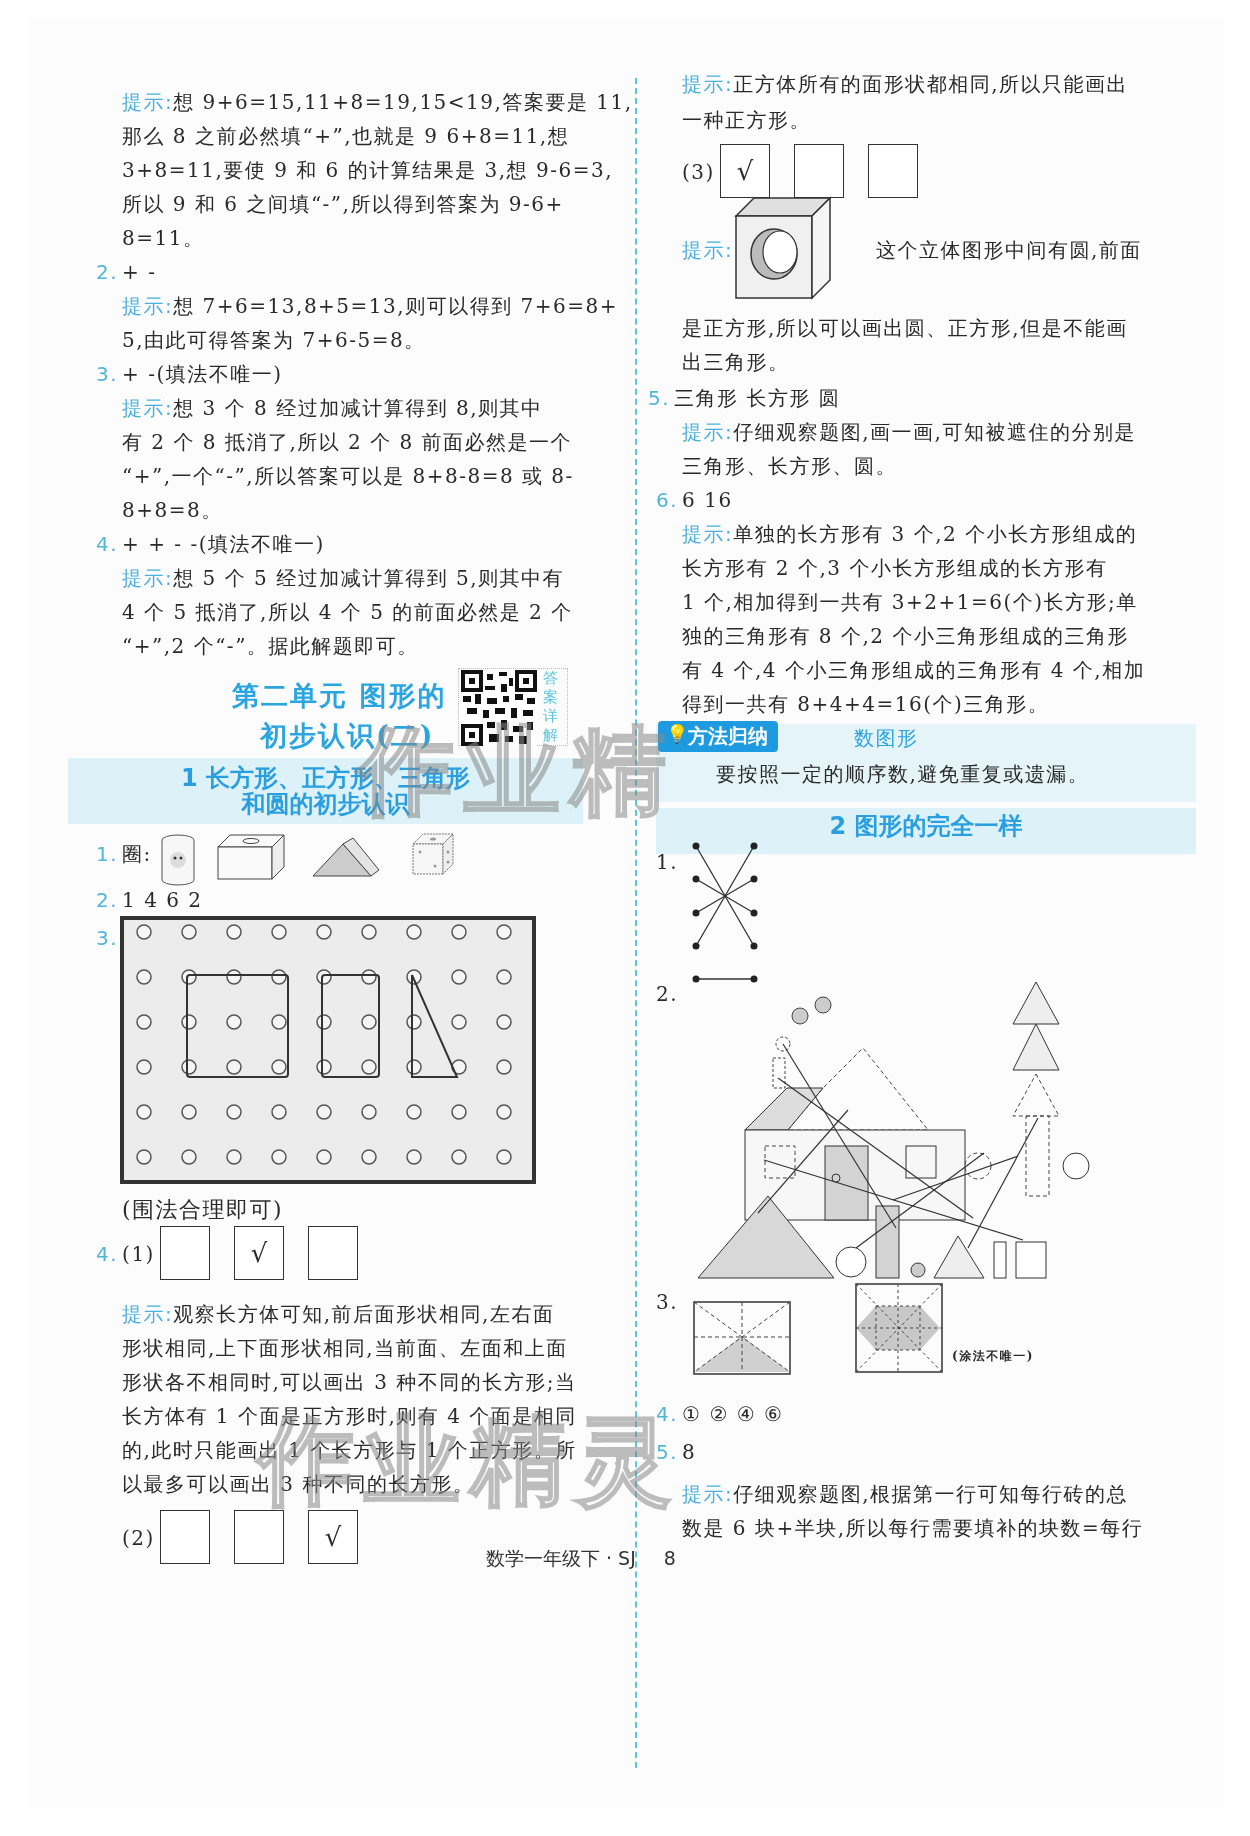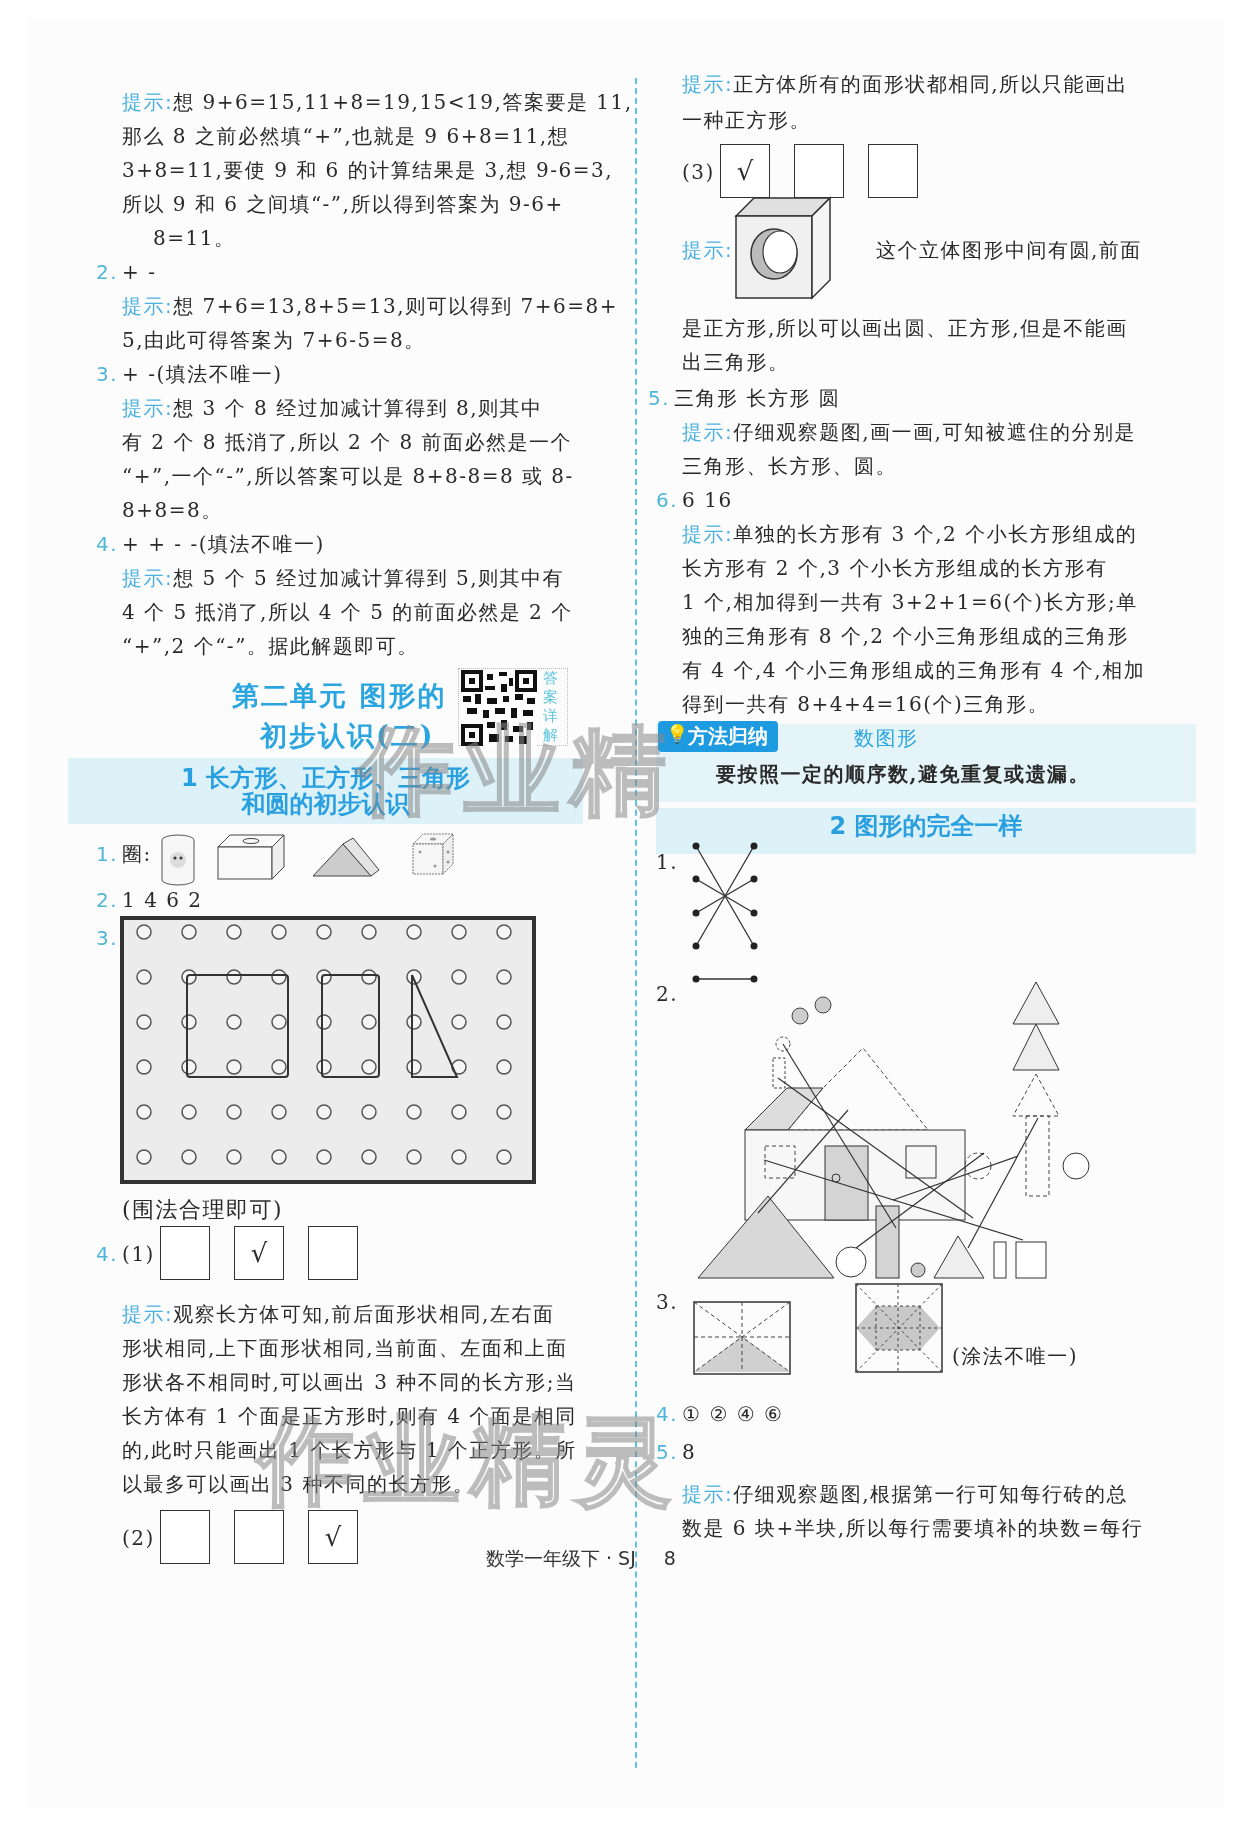--- a/index.html
+++ b/index.html
@@ -29,21 +29,21 @@
 
 <div class="page">
 
   <div class="divider"></div>
 
   <div class="col col-left">
     <div class="line" style="top:70px;left:54px;"><span class="hint">提示:</span><span>想 9+6=15,11+8=19,15&lt;19,答案要是 11,</span></div>
     <div class="line" style="top:104px;left:54px;">那么 8 之前必然填“+”,也就是 9   6+8=11,想</div>
     <div class="line" style="top:138px;left:54px;">3+8=11,要使 9 和 6 的计算结果是 3,想 9-6=3,</div>
     <div class="line" style="top:172px;left:54px;">所以 9 和 6 之间填“-”,所以得到答案为 9-6+</div>
-    <div class="line" style="top:206px;left:54px;margin-left:31px;">8=11。</div>
+    <div class="line" style="top:206px;left:54px;">8=11。</div>
 
     <div class="line" style="top:240px;left:28px;"><span class="num">2.</span><span>+   -</span></div>
     <div class="line" style="top:274px;left:54px;"><span class="hint">提示:</span><span>想 7+6=13,8+5=13,则可以得到 7+6=8+</span></div>
     <div class="line" style="top:308px;left:54px;">5,由此可得答案为 7+6-5=8。</div>
 
     <div class="line" style="top:342px;left:28px;"><span class="num">3.</span><span>+   -(填法不唯一)</span></div>
     <div class="line" style="top:376px;left:54px;"><span class="hint">提示:</span><span>想 3 个 8 经过加减计算得到 8,则其中</span></div>
     <div class="line" style="top:410px;left:54px;">有 2 个 8 抵消了,所以 2 个 8 前面必然是一个</div>
     <div class="line" style="top:444px;left:54px;">“+”,一个“-”,所以答案可以是 8+8-8=8 或 8-</div>
     <div class="line" style="top:478px;left:54px;">8+8=8。</div>
@@ -252,21 +252,21 @@
     <div class="line" style="top:604px;left:34px;">独的三角形有 8 个,2 个小三角形组成的三角形</div>
     <div class="line" style="top:638px;left:34px;">有 4 个,4 个小三角形组成的三角形有 4 个,相加</div>
     <div class="line" style="top:672px;left:34px;">得到一共有 8+4+4=16(个)三角形。</div>
 
     <div class="method-band" style="top:706px;left:8px;width:540px;height:78px;"></div>
     <div class="badge" style="top:703px;left:10px;">
       <span style="position:absolute;left:8px;top:2px;font-size:18px;">💡</span>
       <span>方法归纳</span>
     </div>
     <div class="line" style="top:706px;left:206px;color:#2aa5e0;font-family:Liberation Sans, sans-serif;">数图形</div>
-    <div class="line" style="top:742px;left:68px;font-weight:bold;">要按照一定的顺序数,避免重复或遗漏。</div>
+    <div class="line" style="top:742px;left:68px;">要按照一定的顺序数,避免重复或遗漏。</div>
 
     <div class="section-band" style="top:790px;left:8px;width:540px;height:46px;">
       <div class="section-title" style="top:4px;">2   图形的完全一样</div>
     </div>
 
     <div class="line" style="top:830px;left:8px;">1.</div>
     <svg style="left:40px;top:818px;" width="80" height="140">
       <g stroke="#333" stroke-width="1.3">
         <line x1="8" y1="10" x2="66" y2="110"></line>
         <line x1="66" y1="10" x2="8" y2="110"></line>
@@ -345,21 +345,21 @@
           <line x1="2" y1="2" x2="88" y2="90"></line>
           <line x1="88" y1="2" x2="2" y2="90"></line>
           <line x1="44" y1="2" x2="44" y2="90"></line>
           <line x1="2" y1="46" x2="88" y2="46"></line>
           <line x1="22" y1="24" x2="22" y2="68"></line>
           <line x1="66" y1="24" x2="66" y2="68"></line>
           <line x1="22" y1="24" x2="66" y2="24"></line>
           <line x1="22" y1="68" x2="66" y2="68"></line>
         </g>
     </svg>
-    <div class="line" style="top:1324px;left:304px;font-size:20px;">(涂法不唯一)</div>
+    <div class="line" style="top:1324px;left:304px;font-size:12px;font-weight:bold;">(涂法不唯一)</div>
 
     <div class="line" style="top:1382px;left:8px;"><span class="num">4.</span><span>①  ②  ④  ⑥</span></div>
 
     <div class="line" style="top:1420px;left:8px;"><span class="num">5.</span><span>8</span></div>
     <div class="line" style="top:1462px;left:34px;"><span class="hint">提示:</span><span>仔细观察题图,根据第一行可知每行砖的总</span></div>
     <div class="line" style="top:1496px;left:34px;">数是 6 块+半块,所以每行需要填补的块数=每行</div>
   </div>
 
   <div class="footer" style="top:1528px;left:458px;">
     <span>数学一年级下 · SJ</span>

